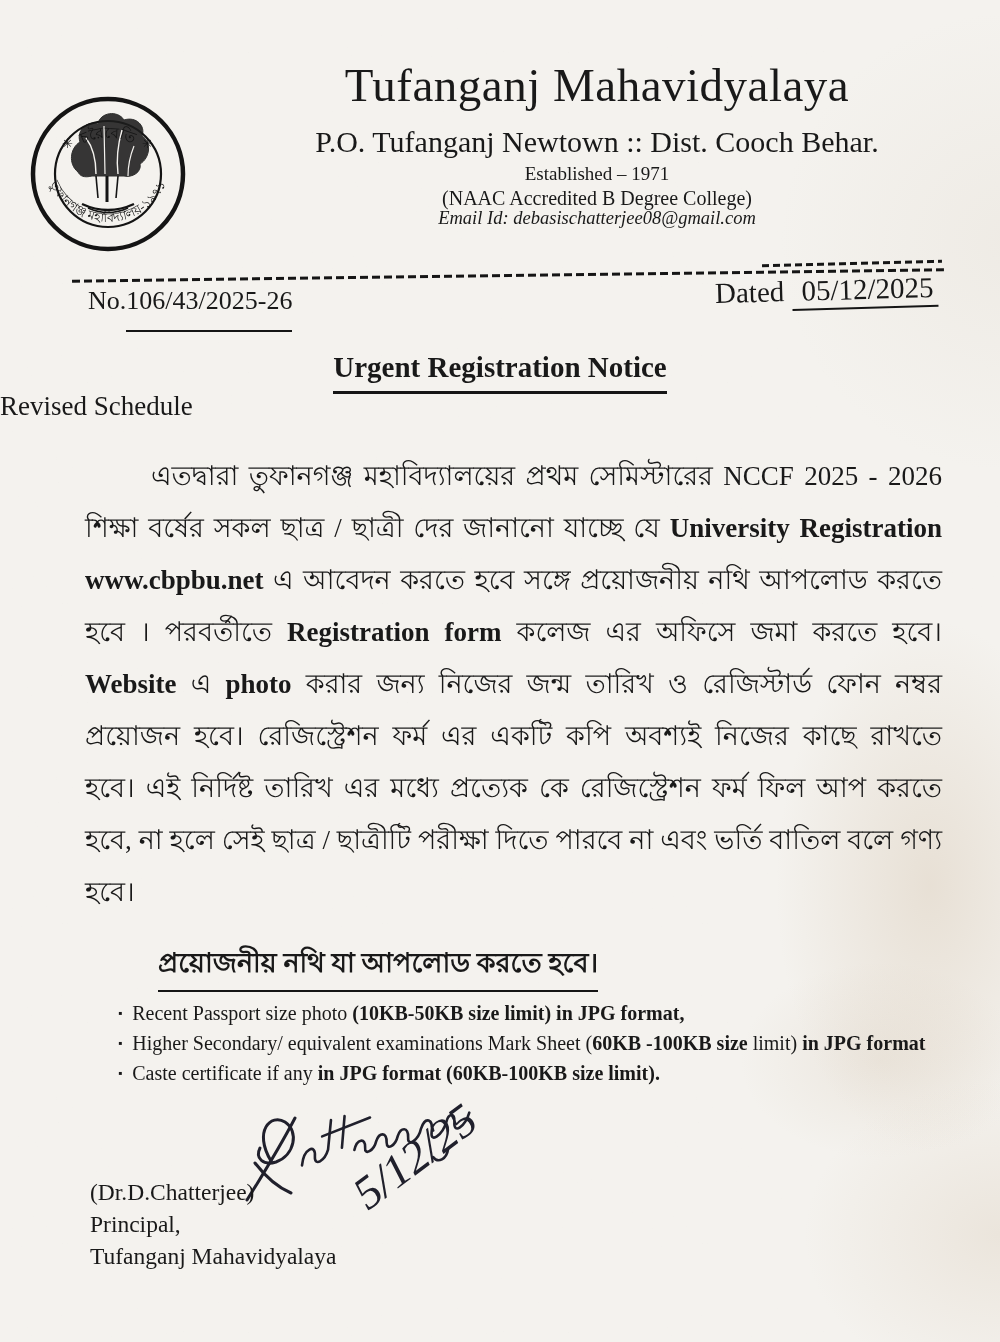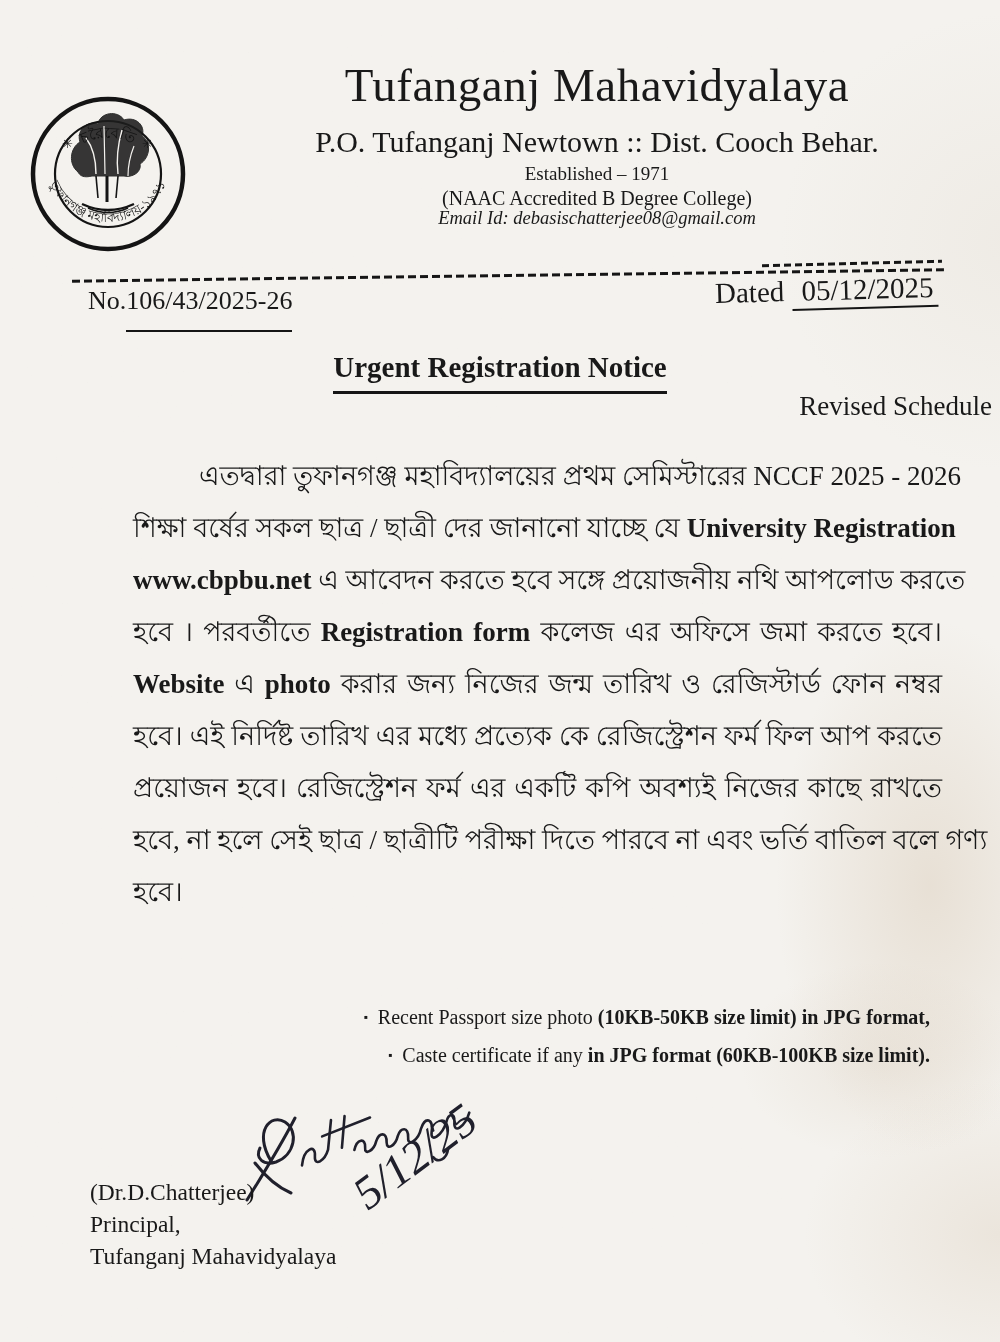--- a/index.html
+++ b/index.html
@@ -29,33 +29,33 @@
     transform:rotate(-0.75deg);}
   .dashes2{position:absolute;right:58px;top:262px;width:180px;height:3px;
     background:repeating-linear-gradient(90deg,#151515 0 7px,transparent 7px 11px);
     transform:rotate(-1.4deg);}
   .refno{position:absolute;left:88px;top:286px;font-size:26px;}
   .refno .u{border-bottom:2.2px solid #151515;padding-bottom:15px;}
   .dated{position:absolute;right:62px;top:274px;font-size:29px;transform:rotate(-1.6deg);}
   .dated .u{border-bottom:2.2px solid #151515;padding:0 4px 2px 10px;}
   .ntitle{position:absolute;left:0;right:0;top:351px;text-align:center;font-size:29px;font-weight:bold;}
   .ntitle .u{border-bottom:3px solid #151515;padding-bottom:8px;}
-  .nsub{position:absolute;left:0;right:8px;top:391px;text-align:right;font-size:27px;}
+  .nsub{position:absolute;left:0;right:0;top:391px;text-align:left;font-size:27px;}
   
-  .body{position:absolute;left:85px;right:58px;top:450px;font-size:27px;margin-left:48px;}
+  .body{position:absolute;left:85px;right:58px;top:450px;font-size:27px;}
   .bline{line-height:52px;text-align:justify;text-align-last:justify;white-space:nowrap;}
   .bline.indent{padding-left:66px;}
   .bline.last{text-align-last:left;}
   .b{font-weight:bold;}
   .en{font-family:"Liberation Serif", serif;}
   
   .docs-h{position:absolute;left:158px;top:942px;font-size:27px;font-weight:bold;
     border-bottom:2.6px solid #151515;padding-bottom:3px;}
   .docs{position:absolute;left:118px;top:1000px;width:812px;margin:0;padding:0;list-style:none;}
-  .docs li{font-size:20px;line-height:35px;margin-bottom:3px;text-align:right;}
+  .docs li{font-size:20px;line-height:27px;margin-bottom:3px;}
   .docs li .bullet{font-size:12px;vertical-align:3px;margin-right:10px;}
   
   .sig{position:absolute;left:205px;top:1103px;}
   .sig path{fill:none;stroke:#20202c;stroke-linecap:round;stroke-linejoin:round;}
   .sig text{fill:#20202c;font-family:"Liberation Serif",serif;font-style:italic;}
   .foot{position:absolute;left:90px;top:1176px;font-size:23.5px;line-height:32px;}
 </style>
 </head>
 <body>
 
@@ -107,28 +107,30 @@
 
   <div class="ntitle"><span class="u">Urgent Registration Notice</span></div>
   <div class="nsub">Revised Schedule</div>
 
   <div class="body" id="body-lines">
       <div class="bline indent"><span>এতদ্বারা তুফানগঞ্জ মহাবিদ্যালয়ের প্রথম সেমিস্টারের </span><span class="en">NCCF 2025 - 2026</span></div>
       <div class="bline"><span>শিক্ষা বর্ষের সকল ছাত্র / ছাত্রী দের জানানো যাচ্ছে যে </span><span class="b en">University Registration</span></div>
       <div class="bline"><span class="b en">www.cbpbu.net</span><span> এ আবেদন করতে হবে সঙ্গে প্রয়োজনীয় নথি আপলোড করতে</span></div>
       <div class="bline"><span>হবে । পরবর্তীতে </span><span class="b en">Registration form</span><span> কলেজ এর অফিসে জমা করতে হবে।</span></div>
       <div class="bline"><span class="b en">Website</span><span> এ </span><span class="b en">photo</span><span> করার জন্য নিজের জন্ম তারিখ ও রেজিস্টার্ড ফোন নম্বর</span></div>
+      <div class="bline"><span>প্রয়োজন হবে। রেজিস্ট্রেশন ফর্ম এর একটি কপি অবশ্যই নিজের কাছে রাখতে</span></div>
       <div class="bline"><span>হবে। এই নির্দিষ্ট তারিখ এর মধ্যে প্রত্যেক কে রেজিস্ট্রেশন ফর্ম ফিল আপ করতে</span></div>
-      <div class="bline"><span>প্রয়োজন হবে। রেজিস্ট্রেশন ফর্ম এর একটি কপি অবশ্যই নিজের কাছে রাখতে</span></div>
       <div class="bline"><span>হবে, না হলে সেই ছাত্র / ছাত্রীটি পরীক্ষা দিতে পারবে না এবং ভর্তি বাতিল বলে গণ্য</span></div>
       <div class="bline last"><span>হবে।</span></div>
     </div>
 
+  <div class="docs-h">প্রয়োজনীয় নথি যা আপলোড করতে হবে।</div>
   <ul class="docs" id="doc-list">
       <li><span class="bullet">▪</span><span>Recent Passport size photo </span><span class="b">(10KB-50KB size limit)</span><span> </span><span class="b">in JPG format,</span></li>
+      <li><span class="bullet">▪</span><span>Higher Secondary/ equivalent examinations Mark Sheet (</span><span class="b">60KB -100KB size</span><span> limit) </span><span class="b">in JPG format</span></li>
       <li><span class="bullet">▪</span><span>Caste certificate if any </span><span class="b">in JPG format (60KB-100KB size limit).</span></li>
     </ul>
 
   <svg class="sig" width="330" height="120" viewBox="0 0 330 120">
     <g stroke-width="3">
       <path d="M66,58 C48,28 66,10 80,19 C94,28 90,52 71,59 C58,63 50,55 55,45"></path>
       <path d="M42,97 C57,73 77,40 90,15"></path>
       <path d="M50,60 C60,73 72,84 86,90"></path>
     </g>
     <g stroke-width="2.6" transform="rotate(-8 100 55)">

